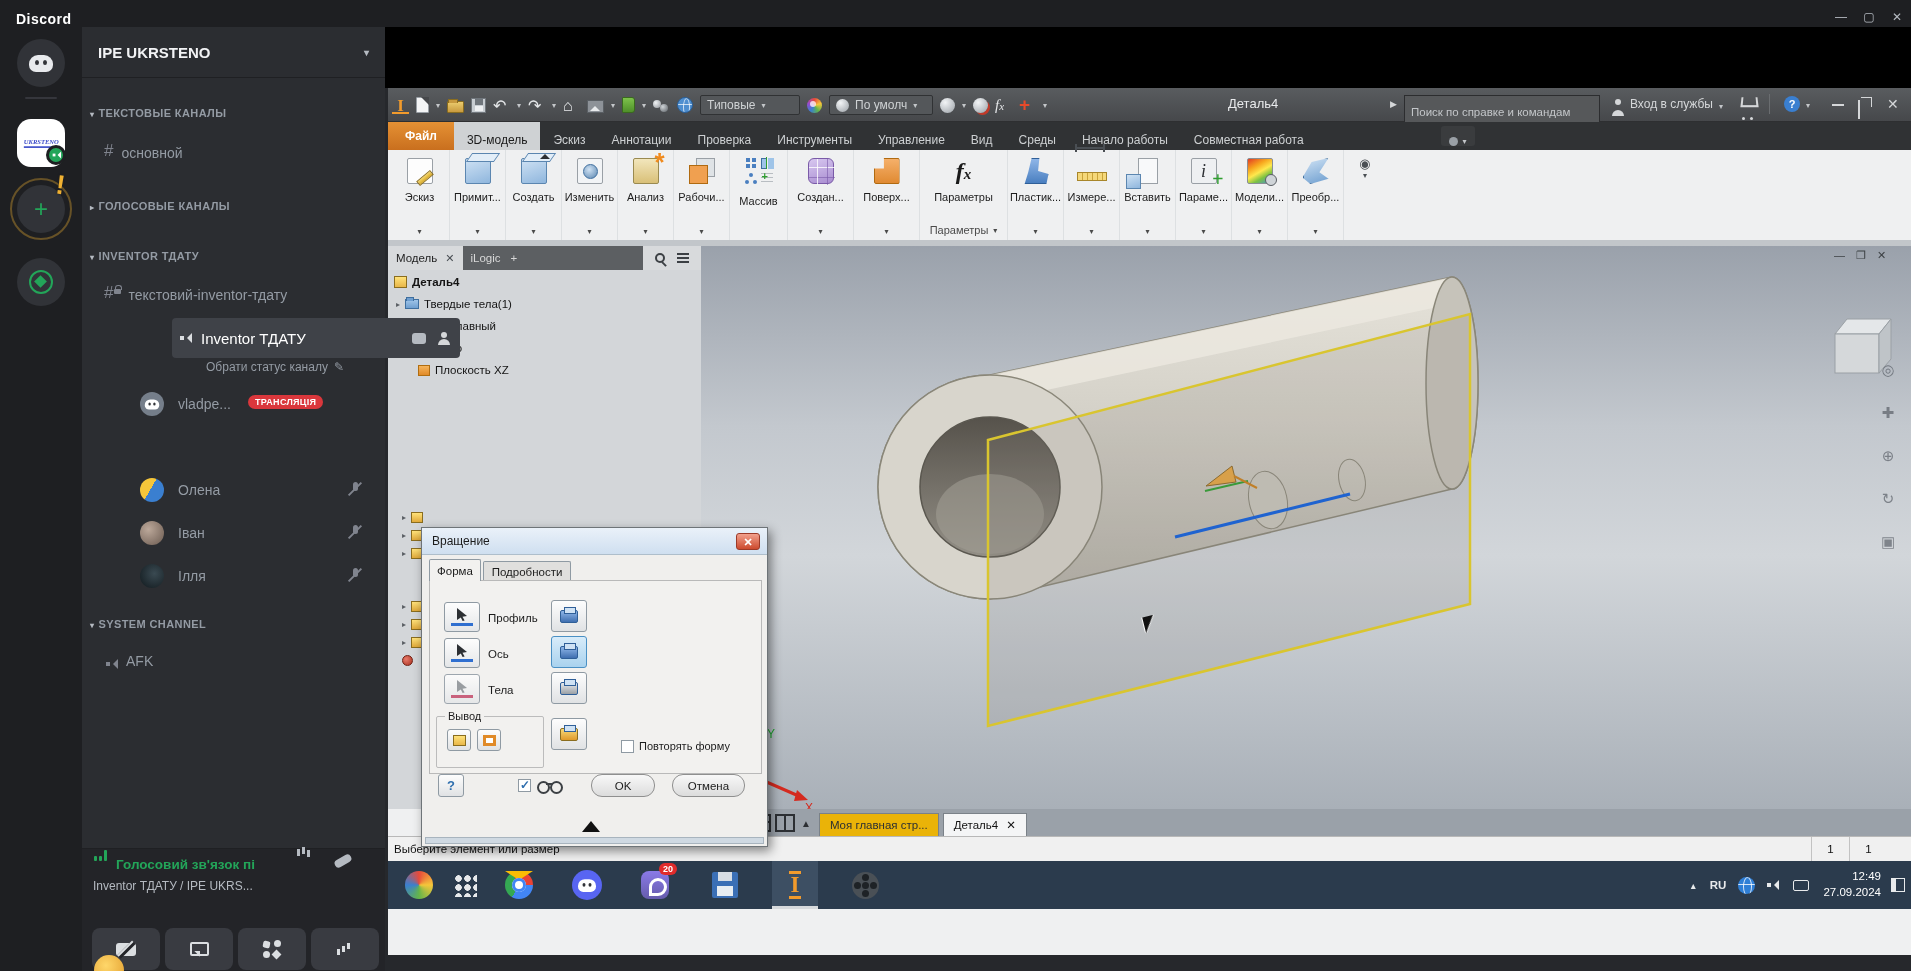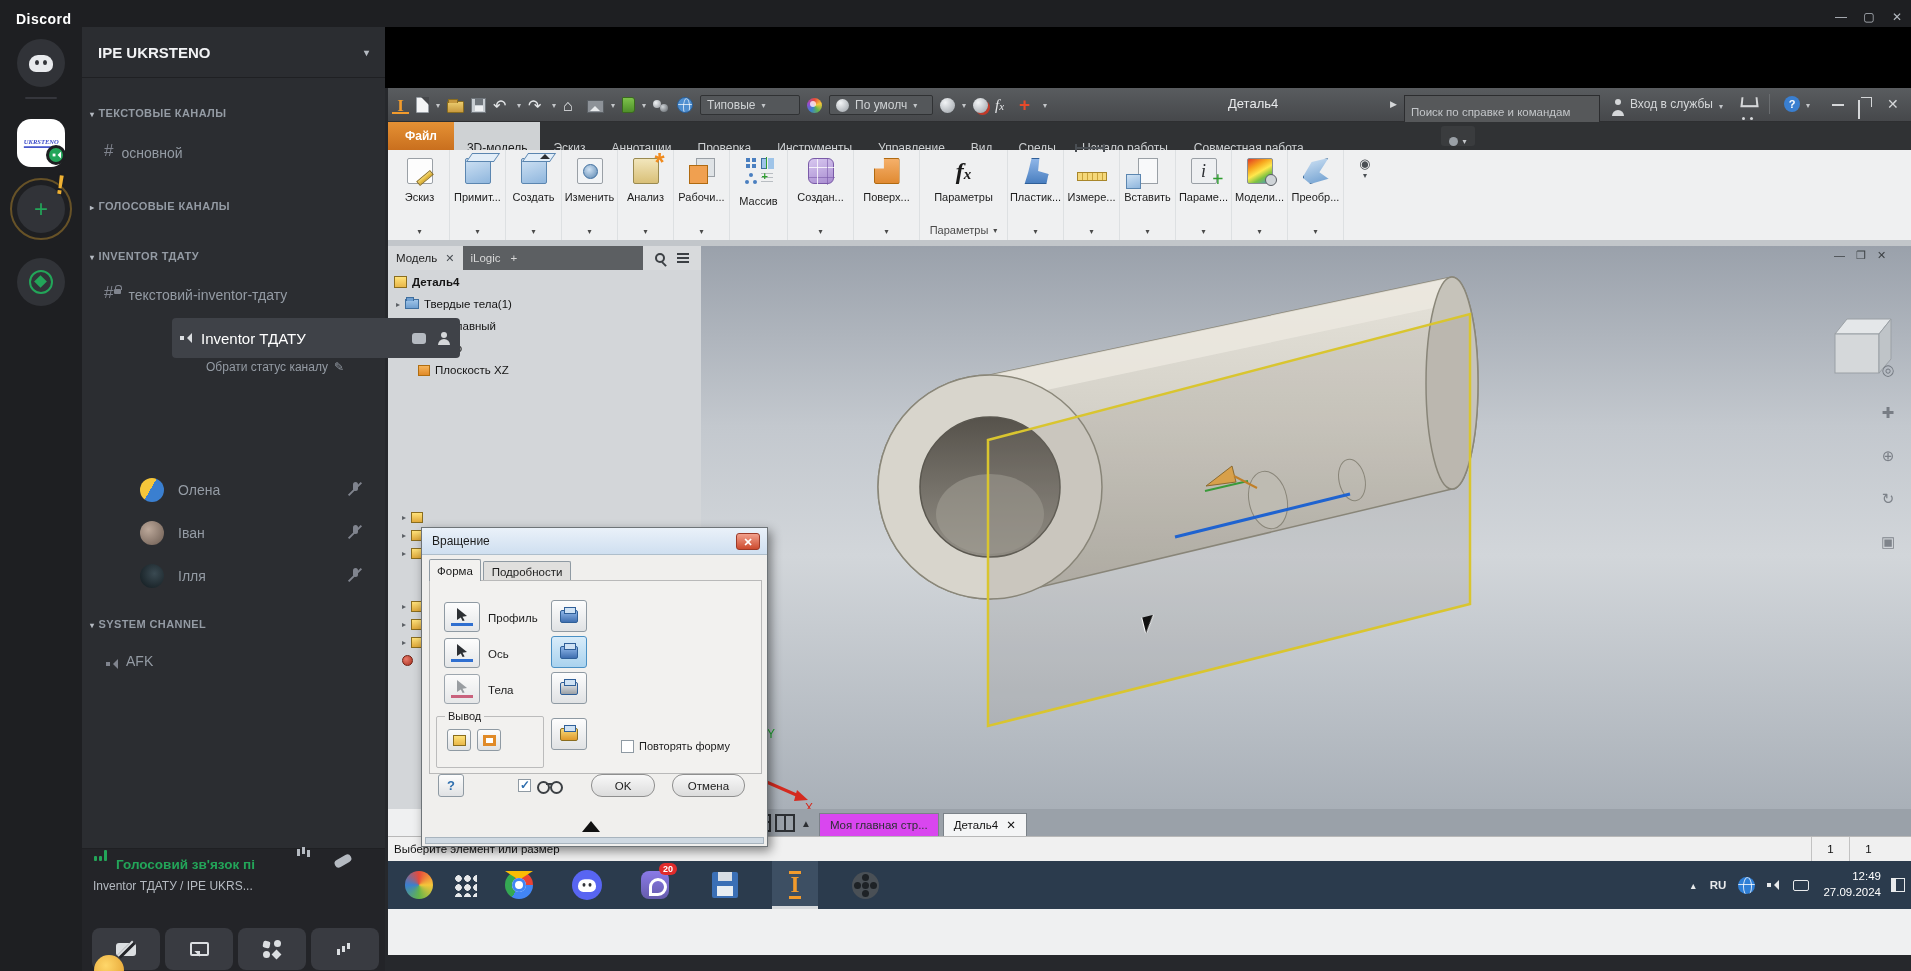--- a/index.html
+++ b/index.html
@@ -110,21 +110,21 @@
   .cart{width:16px;height:12px;position:relative;border-bottom:2px solid #d5d7d9}
   .cart:before{content:"";position:absolute;left:1px;top:0;width:13px;height:8px;border:2px solid #d5d7d9;border-top:none;transform:perspective(10px) rotateX(8deg)}
   .cart:after{content:"";position:absolute;left:2px;bottom:-6px;width:3px;height:3px;border-radius:50%;background:#d5d7d9;box-shadow:8px 0 0 #d5d7d9}
   .help-c{width:16px;height:16px;border-radius:50%;background:#3a7fd0;color:#fff;font-size:11px;font-weight:bold;text-align:center;line-height:16px}
   .tb-min{width:12px;border-bottom:2px solid #d5d7d9;height:8px}
   .tb-rest{width:10px;height:9px;border:1.5px solid #d5d7d9;position:relative;background:transparent}
   .tb-rest:before{content:"";position:absolute;left:2px;top:-4px;width:10px;height:9px;border:1.5px solid #d5d7d9;border-left:none;border-bottom:none}
   .tb-x{color:#d5d7d9;font-size:14px;line-height:14px}
 
   #ribbon-tabs{position:absolute;left:0;top:34px;width:1523px;height:28px;background:#303234;display:flex;align-items:stretch}
-  .rtab{padding:12px 13px;font-size:12px;color:#cdd0d2;line-height:28px;white-space:nowrap}
+  .rtab{padding:4px 13px;font-size:12px;color:#cdd0d2;line-height:28px;white-space:nowrap}
   .rtab.file{background:linear-gradient(#e59134,#c96f1e);color:#fff;font-weight:bold;padding:0 17px}
   .rtab.active{background:#cfd2d4;color:#1b1b1b}
   #ribbon{position:absolute;left:0;top:62px;width:1523px;height:96px;background:#eff0f1;border-bottom:6px solid #c2c6ca;display:flex;padding-left:2px}
   .rbtn{width:56px;border-right:1px solid #dde0e2;display:flex;flex-direction:column;align-items:center;padding-top:5px;position:relative}
   .rbtn .lbl{font-size:11px;color:#1d1d1d;margin-top:4px;white-space:nowrap}
   .rbtn .dd{position:absolute;bottom:4px;font-size:8px;color:#4a4a4a}
   .ricon{width:32px;height:32px;position:relative;display:flex;align-items:center;justify-content:center}
   .ri{width:26px;height:26px;position:relative;border-radius:2px}
   .ri-sketch{background:#fdfdfd;border:1px solid #9aa0a6}
   .ri-sketch:after{content:"";position:absolute;right:-2px;bottom:2px;width:16px;height:4px;background:linear-gradient(#f5d76a,#d8a92a);transform:rotate(-40deg);border:1px solid #8a6d1f}
@@ -329,20 +329,27 @@
       <span style="margin-left:10px;font-size:15px">Inventor ТДАТУ</span>
       <span style="flex:1"></span>
       <span style="width:14px;height:11px;background:#b5bac1;border-radius:3px;position:relative;margin-right:12px"></span>
       <span class="person" style="margin-right:2px"></span>
     </div>
     <div class="abs flex" style="left:124px;top:333px;gap:6px;color:#949ba4;font-size:12px">
       <span>Обрати статус каналу</span>
       <span>✎</span>
     </div>
 
+    <div class="abs" style="left:0;top:361px;width:303px;height:32px">
+      <span class="avatar" style="top:4px;background:#757e8a">
+          <span class="dlogo" style="transform:scale(.6);background:#fff"></span>
+        </span>
+      <span class="user-name" style="top:8px">vladpe...</span>
+      <span class="abs badge-live" style="left:166px;top:7px">ТРАНСЛЯЦІЯ</span>
+    </div>
     <div class="abs" style="left:0;top:447px;width:303px;height:32px">
       <span class="avatar" style="top:4px;background:linear-gradient(120deg,#f5c63a 45%,#3a7fd0 45%)"></span>
       <span class="user-name" style="top:8px">Олена</span>
       <span class="abs muted-mic" style="left:267px;top:8px"></span>
     </div>
     <div class="abs" style="left:0;top:490px;width:303px;height:32px">
       <span class="avatar" style="top:4px;background:radial-gradient(circle at 35% 35%,#bca89a,#6a5a50)"></span>
       <span class="user-name" style="top:8px">Іван</span>
       <span class="abs muted-mic" style="left:267px;top:8px"></span>
     </div>
@@ -789,21 +796,21 @@
         <span class="navico" style="top:287px">▣</span>
         <span class="cursor" style="left:443px;top:370px"></span>
       </div>
 
       <div id="doctabs">
         <span class="dt-ic dt-h"></span>
         <span class="dt-ic dt-v"></span>
         <span class="dt-ic dt-h"></span>
         <span class="dt-ic dt-v"></span>
         <span style="color:#2c2f33;font-size:10px;margin:0 8px 7px 4px">▲</span>
-        <span class="dt-tab" style="background:#d946ef;color:#2b2f33">Моя главная стр...</span>
+        <span class="dt-tab" style="background:#eab308;color:#2b2f33">Моя главная стр...</span>
         <span class="dt-tab" style="background:#f4f5f6;color:#111;margin-left:4px">
             <span>Деталь4</span>
             <span>✕</span>
           </span>
       </div>
 
       <div id="statusbar">
         <span style="margin-left:6px">Выберите элемент или размер</span>
         <span style="flex:1"></span>
         <span class="pgcell">1</span>

